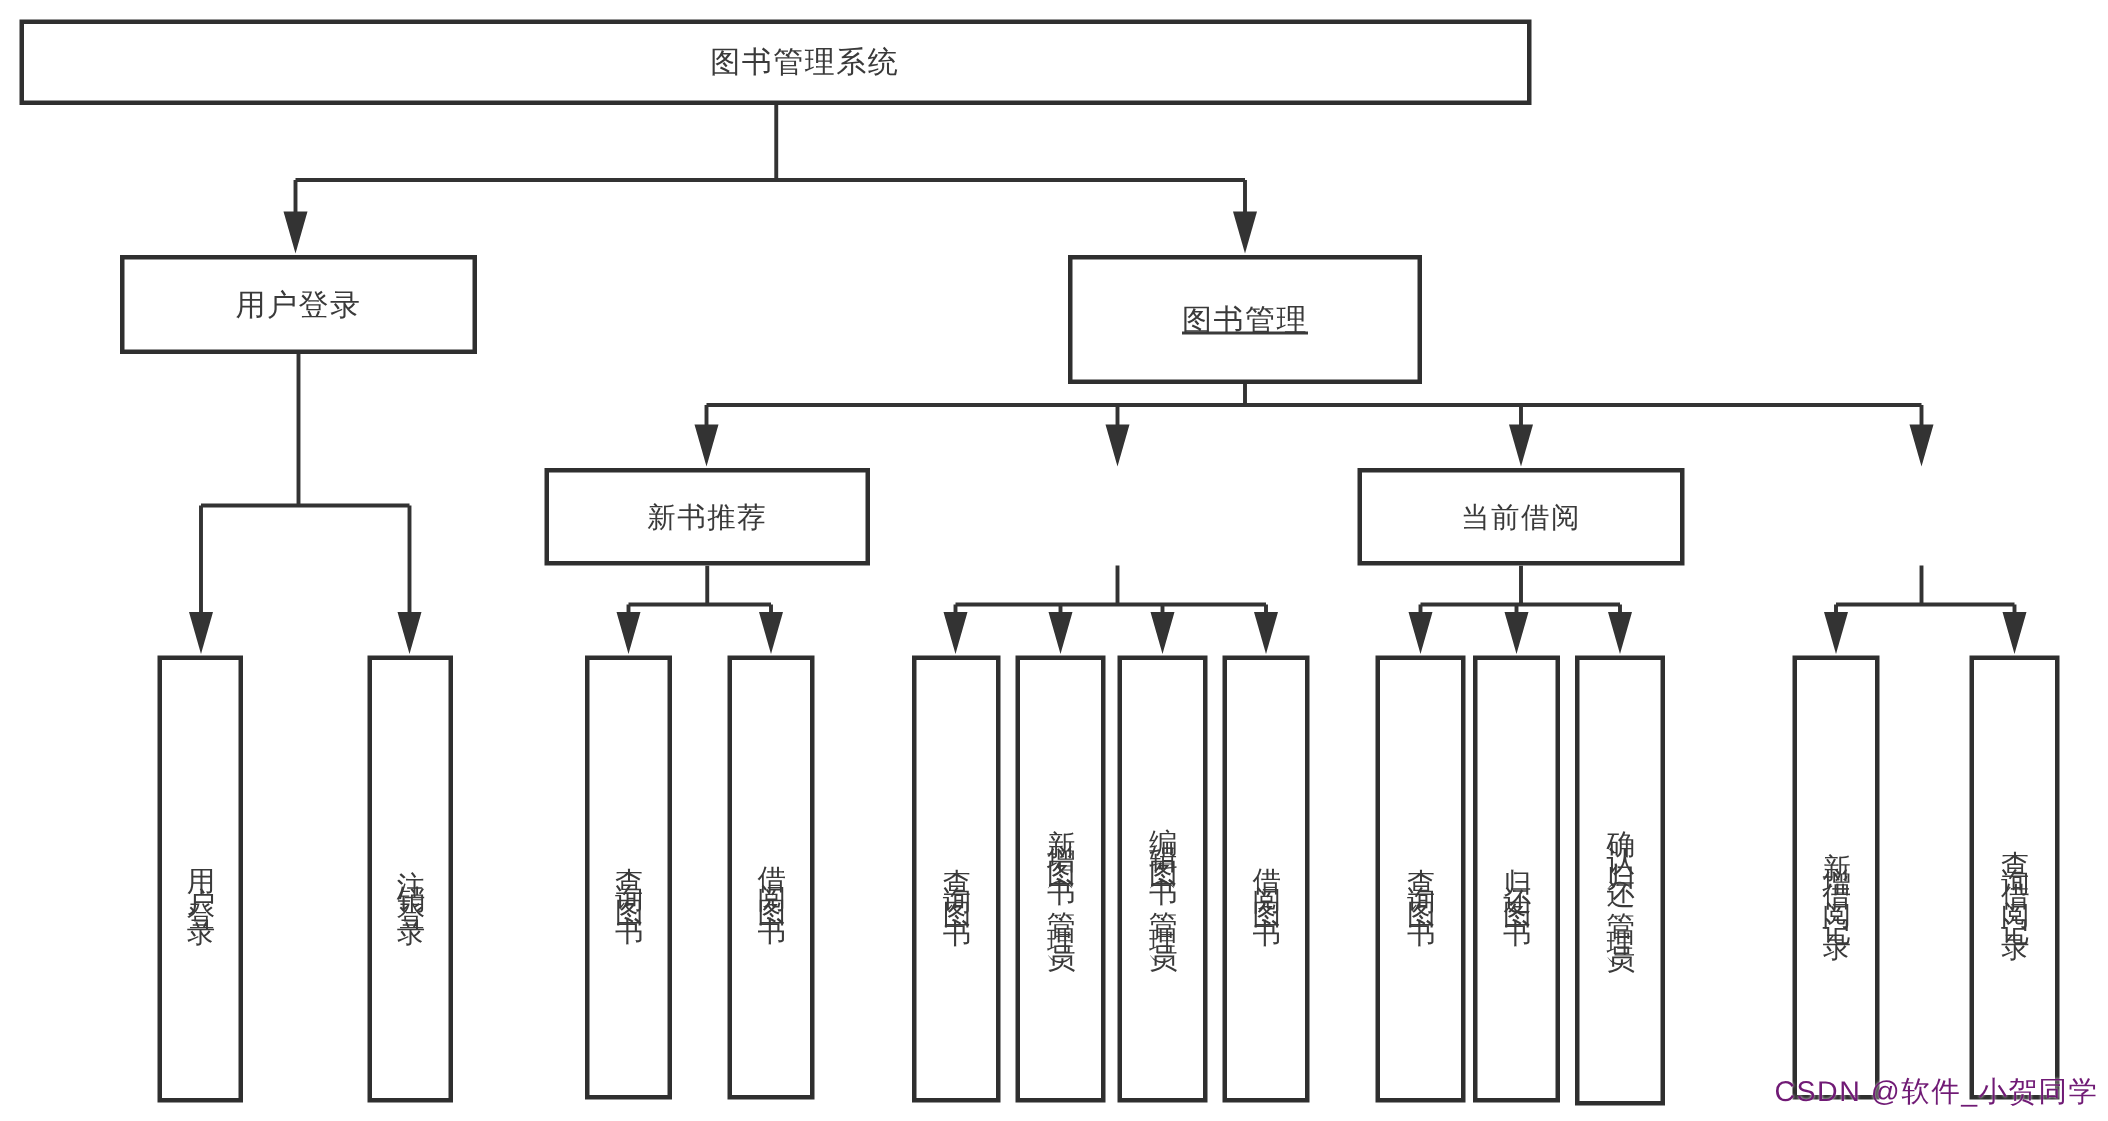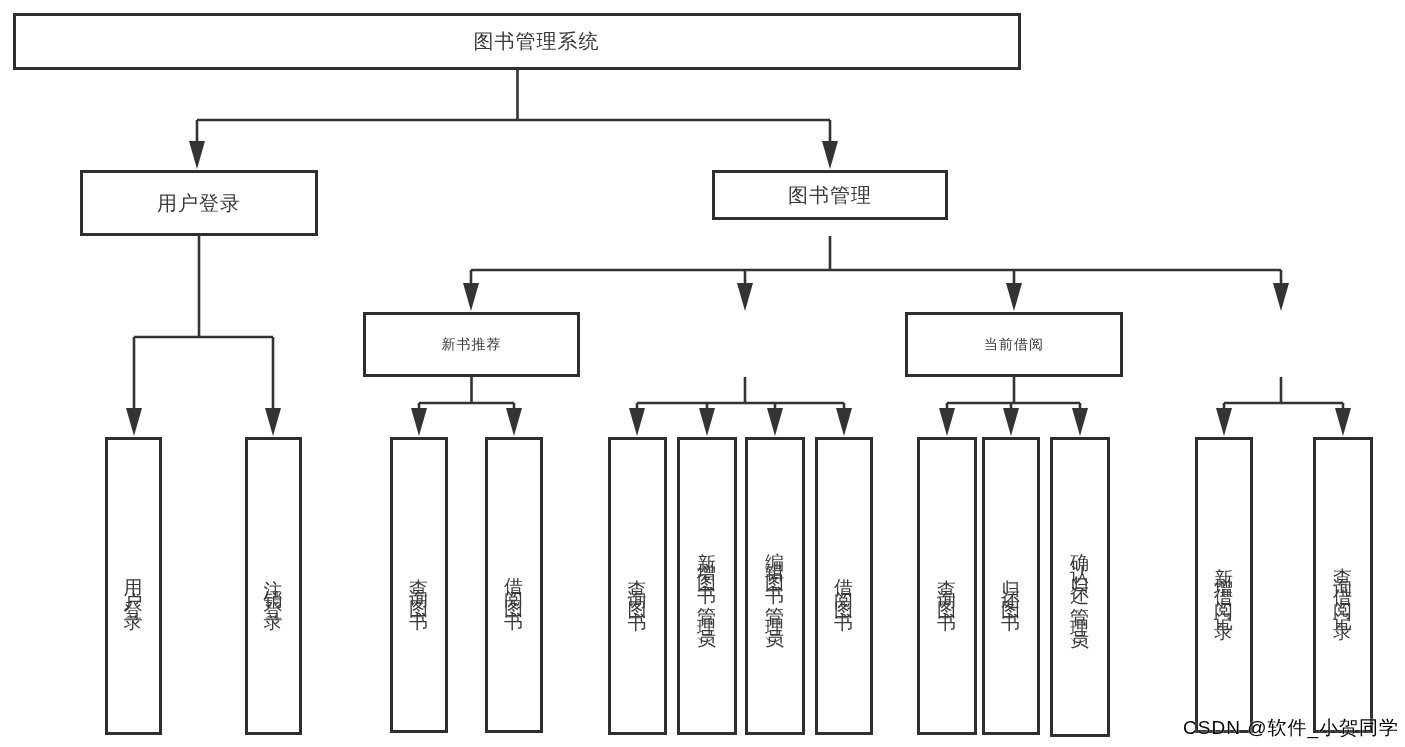--- a/index.html
+++ b/index.html
@@ -28,35 +28,35 @@
     background: #ffffff;
     color: #3a3a3a;
     display: flex;
     align-items: center;
     justify-content: center;
     text-align: center;
     z-index: 2;
   }
   .box.root  { font-size: 20px; letter-spacing: 1px; }
   .box.l1    { font-size: 20px; letter-spacing: 1px; }
-  .box.l2    { font-size: 14px; letter-spacing: 1px; }
+  .box.l2    { font-size: 19px; letter-spacing: 1px; }
   .box.leaf  { font-size: 19px; }
   .leaf .vtext {
     writing-mode: vertical-rl;
     text-orientation: mixed;
     letter-spacing: 11px;
     line-height: 1;
     white-space: nowrap;
   }
   .watermark {
     position: absolute;
     right: 6px;
     bottom: 6px;
     font-size: 19px;
-    color: #000000;
+    color: #701a75;
     text-shadow: 0 0 2px #ffffff;
     z-index: 3;
     letter-spacing: 1px;
   }
 </style>
 </head>
 <body>
 
 <div id="canvas">
 
@@ -100,21 +100,21 @@
     </g>
   </svg>
 
   <div class="box root" style="left:13px; top:13px; width:1008px; height:57px;padding-left:39px;">
     <span>图书管理系统</span>
   </div>
 
   <div class="box l1" style="left:80px; top:170px; width:238px; height:66px;">
     <span>用户登录</span>
   </div>
-  <div class="box l1" style="left:712px; top:170px; width:236px; height:50px;">
+  <div class="box l1" style="left:712px; top:170px; width:236px; height:86px;text-decoration:underline;">
     <span>图书管理</span>
   </div>
 
   <div class="box l2" style="left:363px; top:312px; width:217px; height:65px;">
     <span>新书推荐</span>
   </div>
   <div class="box l2" style="left:905px; top:312px; width:218px; height:65px;">
     <span>当前借阅</span>
   </div>
 

